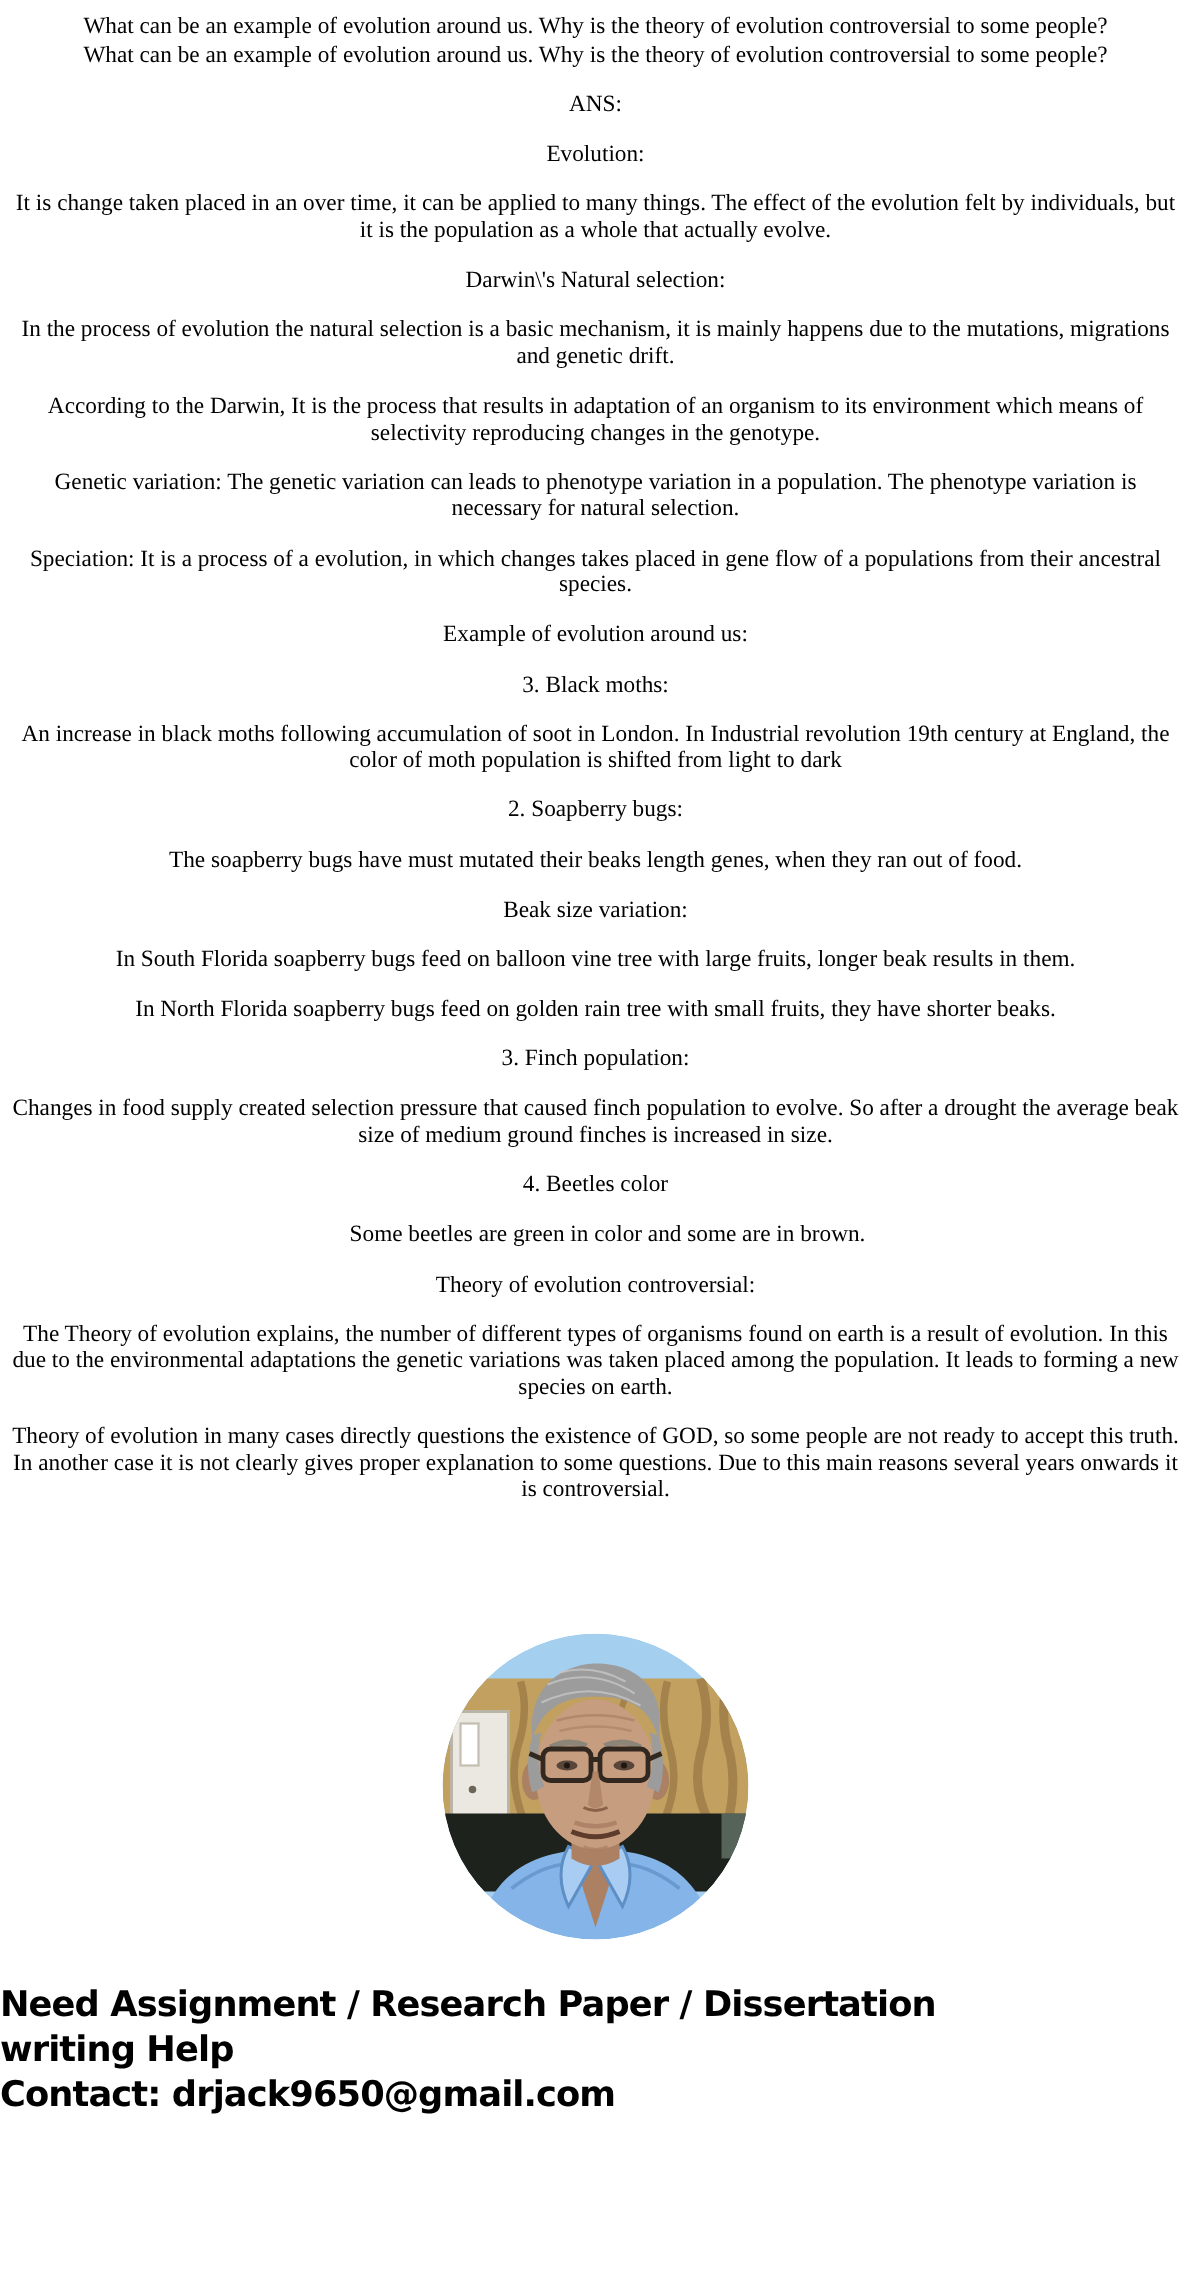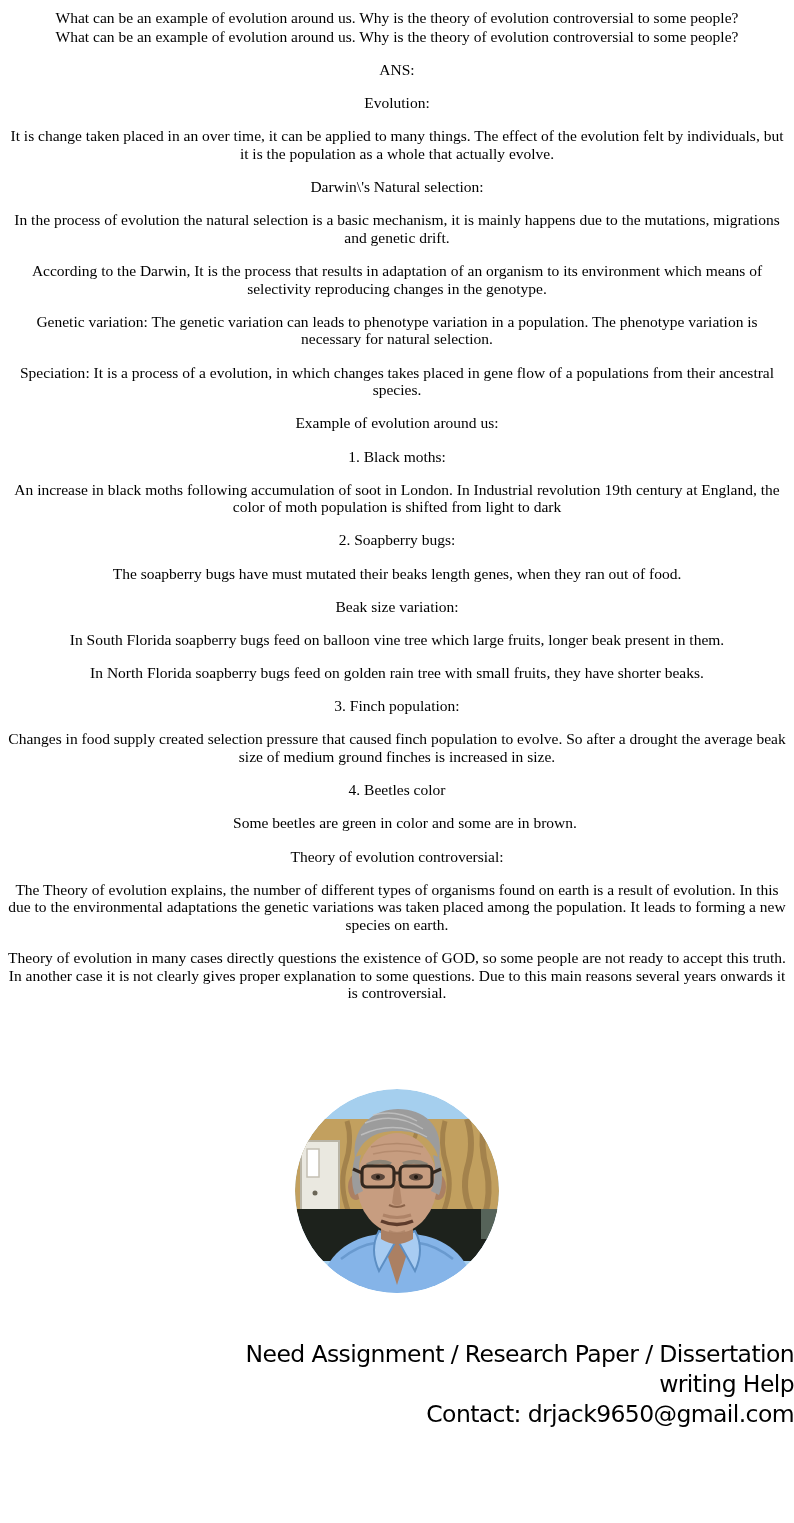--- a/index.html
+++ b/index.html
@@ -29,24 +29,24 @@
   .doc strong { font-weight: normal; }
 
   .avatar-wrap {
     width: 204px;
     height: 204px;
     margin: 87px auto 0 auto;
   }
   .avatar-wrap svg { display: block; border-radius: 50%; }
 
   .footer-banner {
-    margin-top: 46px;
-    text-align: right;
+    margin-top: 28px;
+    text-align: left;
     font-family: "DejaVu Sans", sans-serif;
-    font-weight: normal;
+    font-weight: bold;
     font-size: 23.5px;
     line-height: 30px;
     letter-spacing: -0.6px;
     color: #000000;
   }
 </style>
 </head>
 <body>
 
 <div class="doc">
@@ -54,26 +54,26 @@
     <p class="doc-qline">What can be an example of evolution around us. Why is the theory of evolution controversial to some people?</p>
     <p class="doc-pb"><strong>ANS:</strong></p>
     <p class="doc-pb"><strong>Evolution:</strong></p>
     <p class="doc-p">It is change taken placed in an over time, it can be applied to many things. The effect of the evolution felt by individuals, but it is the population as a whole that actually evolve.</p>
     <p class="doc-pb"><strong>Darwin\'s Natural selection:</strong></p>
     <p class="doc-p">In the process of evolution the natural selection is a basic mechanism, it is mainly happens due to the mutations, migrations and genetic drift.</p>
     <p class="doc-p">According to the Darwin, It is the process that results in adaptation of an organism to its environment which means of selectivity reproducing changes in the genotype.</p>
     <p class="doc-p"><strong>Genetic variation:</strong> The genetic variation can leads to phenotype variation in a population. The phenotype variation is necessary for natural selection.</p>
     <p class="doc-p"><strong>Speciation</strong>: It is a process of a evolution, in which changes takes placed in gene flow of a populations from their ancestral species.</p>
     <p class="doc-pb"><strong>Example of evolution around us:</strong></p>
-    <p class="doc-pb"><strong>1. Black moths:</strong></p>
+    <p class="doc-pb"><strong>3. Black moths:</strong></p>
     <p class="doc-p">An increase in black moths following accumulation of soot in London. In Industrial revolution 19th century at England, the color of moth population is shifted from light to dark</p>
     <p class="doc-pb"><strong>2. Soapberry bugs:</strong></p>
     <p class="doc-p">The soapberry bugs have must mutated their beaks length genes, when they ran out of food.</p>
     <p class="doc-p">Beak size variation:</p>
-    <p class="doc-p">In South Florida soapberry bugs feed on balloon vine tree which large fruits, longer beak present in them.</p>
+    <p class="doc-p">In South Florida soapberry bugs feed on balloon vine tree with large fruits, longer beak results in them.</p>
     <p class="doc-p">In North Florida soapberry bugs feed on golden rain tree with small fruits, they have shorter beaks.</p>
     <p class="doc-pb"><strong>3. Finch population:</strong></p>
     <p class="doc-p">Changes in food supply created selection pressure that caused finch population to evolve. So after a drought the average beak size of medium ground finches is increased in size.</p>
     <p class="doc-pb"><strong>4. Beetles color</strong></p>
     <p class="doc-p indented">Some beetles are green in color and some are in brown.</p>
     <p class="doc-pb"><strong>Theory of evolution controversial:</strong></p>
     <p class="doc-p">The Theory of evolution explains, the number of different types of organisms found on earth is a result of evolution. In this due to the environmental adaptations the genetic variations was taken placed among the population. It leads to forming a new species on earth.</p>
     <p class="doc-p">Theory of evolution in many cases directly questions the existence of GOD, so some people are not ready to accept this truth. In another case it is not clearly gives proper explanation to some questions. Due to this main reasons several years onwards it is controversial.</p>
   </div>
 

